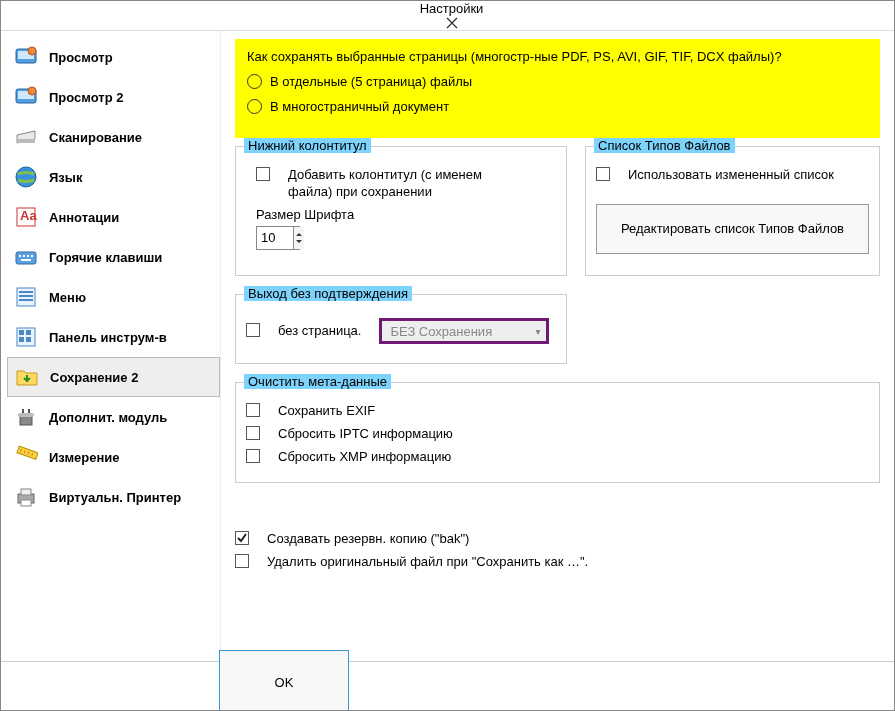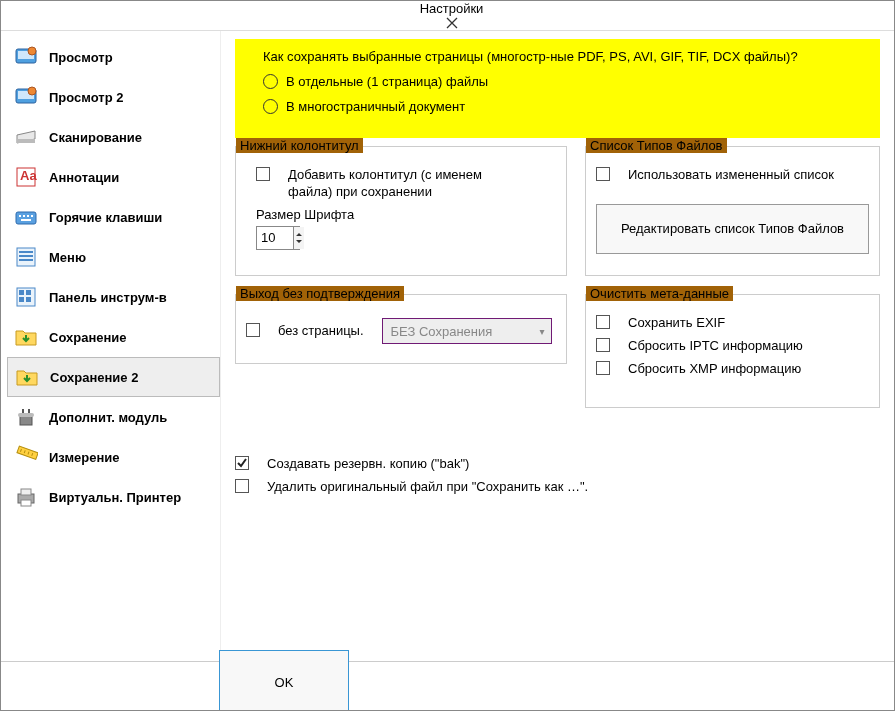--- a/index.html
+++ b/index.html
@@ -6,38 +6,38 @@
   body { margin: 0; background: #fff; width: 895px; height: 711px; border: 1px solid #888; overflow: hidden; }
   .titlebar { height: 30px; display: flex; align-items: center; padding: 0 0 0 8px; border-bottom: 1px solid #ddd; flex-direction: column; }
   .titlebar-title { flex: 1; }
   .close-btn { width: 45px; height: 30px; display: flex; align-items: center; justify-content: center; cursor: pointer; }
   .content { display: flex; height: 630px; }
   .sidebar { width: 220px; padding: 6px 0 6px 6px; border-right: 1px solid #eee; }
   .sidebar-item { display: flex; align-items: center; height: 40px; padding: 0 6px; gap: 10px; cursor: pointer; font-weight: bold; font-size: 14px; }
   .sidebar-item.selected { background: #eee; border: 1px solid #bbb; }
   .sidebar-icon { width: 26px; height: 26px; display: flex; align-items: center; justify-content: center; }
   .main { flex: 1; padding: 8px 14px 8px 14px; position: relative; }
-  .yellow-box { background: #ffff00; padding: 10px 12px 14px 28px; margin-bottom: 8px; }
+  .yellow-box { background: #ffff00; padding: 10px 12px 14px 12px; margin-bottom: 8px; }
   .yellow-box .q { margin-bottom: 10px; }
   .radio-row { display: flex; align-items: center; gap: 8px; margin: 10px 0; }
   .radio { width: 15px; height: 15px; border: 1.3px solid #333; border-radius: 50%; display: inline-flex; align-items: center; justify-content: center; }
   .radio.checked .dot { width: 7px; height: 7px; background: #000; border-radius: 50%; }
   .groups-row { display: flex; gap: 18px; margin-top: 4px; }
   .group { border: 1px solid #ccc; position: relative; padding: 14px 10px 10px 10px; }
-  .group-title { position: absolute; top: -9px; left: 0; background: #a16207; padding: 0 4px; }
+  .group-title { position: absolute; top: -9px; left: 8px; background: #7dd3fc; padding: 0 4px; }
   .checkbox { width: 14px; height: 14px; border: 1px solid #555; display: inline-flex; align-items: center; justify-content: center; vertical-align: middle; cursor: pointer; }
   .checkbox.checked svg { display: block; }
   .checkbox svg { display: none; }
   .cb-row { display: flex; align-items: flex-start; gap: 18px; margin: 6px 0; }
   .cb-row .lbl { line-height: 1.3; }
   .spinner { display: flex; align-items: stretch; width: 44px; height: 24px; border: 1px solid #888; }
   .spinner input { border: none; width: 36px; padding: 0 4px; outline: none; }
   .spinner-btn { width: 22px; border-left: 1px solid #888; display: flex; align-items: center; justify-content: center; cursor: pointer; background: #f4f4f4; }
   .btn { border: 1px solid #999; background: #f8f8f8; padding: 24px 14px; cursor: pointer; min-height: 26px; display: inline-flex; align-items: center; justify-content: center; }
-  .combo { border: 1px solid #701a75; background: #eee; color: #888; height: 26px; display: flex; align-items: center; padding: 0 6px 0 8px; gap: 8px; width: 170px; justify-content: space-between; }
+  .combo { border: 3px solid #701a75; background: #eee; color: #888; height: 26px; display: flex; align-items: center; padding: 0 6px 0 8px; gap: 8px; width: 170px; justify-content: space-between; }
   .combo .arr { font-size: 10px; color: #888; }
   .footer { height: 42px; border-top: 1px solid #ccc; display: flex; align-items: center; padding: 0 0 0 218px; gap: 72px; }
   .footer .btn { width: 130px; justify-content: center; }
   .btn.default { border: 1.5px solid #3996d4; }
 </style>
 </head>
 <body>
 
 <div class="titlebar">
   <span class="titlebar-title">Настройки</span>
@@ -75,20 +75,29 @@
           <svg width="24" height="24" viewBox="0 0 24 24">
             <path d="M3 10 L21 6 L21 14 L3 18 Z" fill="#e8e8e8" stroke="#888"></path>
             <rect x="3" y="14" width="18" height="4" fill="#bbb"></rect>
           </svg>
         </span>
       <span>Сканирование</span>
     </div>
     <div class="sidebar-item">
       <span class="sidebar-icon">
           <svg width="24" height="24" viewBox="0 0 24 24">
+            <circle cx="12" cy="12" r="10" fill="#3a90dd" stroke="#16629c"></circle>
+            <path d="M4 9 Q12 6 20 9 M4 15 Q12 18 20 15" stroke="#7fc14a" stroke-width="3" fill="none"></path>
+          </svg>
+        </span>
+      <span>Язык</span>
+    </div>
+    <div class="sidebar-item">
+      <span class="sidebar-icon">
+          <svg width="24" height="24" viewBox="0 0 24 24">
             <rect x="3" y="3" width="18" height="18" fill="#fff" stroke="#c33"></rect>
             <text x="6" y="15" font-size="10" fill="#c33" font-weight="bold">Aa</text>
           </svg>
         </span>
       <span>Аннотации</span>
     </div>
     <div class="sidebar-item">
       <span class="sidebar-icon">
           <svg width="24" height="24" viewBox="0 0 24 24">
             <rect x="2" y="7" width="20" height="12" rx="2" fill="#5aa0e0" stroke="#2d6aad"></rect>
@@ -117,29 +126,20 @@
           <svg width="24" height="24" viewBox="0 0 24 24">
             <rect x="3" y="3" width="18" height="18" fill="#eaf3fb" stroke="#4a88c8"></rect>
             <rect x="5" y="5" width="5" height="5" fill="#4a88c8"></rect>
             <rect x="12" y="5" width="5" height="5" fill="#4a88c8"></rect>
             <rect x="5" y="12" width="5" height="5" fill="#4a88c8"></rect>
             <rect x="12" y="12" width="5" height="5" fill="#4a88c8"></rect>
           </svg>
         </span>
       <span>Панель инструм-в</span>
     </div>
-    <div class="sidebar-item">
-      <span class="sidebar-icon">
-          <svg width="24" height="24" viewBox="0 0 24 24">
-            <path d="M2 6 L9 6 L11 8 L22 8 L22 20 L2 20 Z" fill="#ffd860" stroke="#c79a20"></path>
-            <path d="M12 10 L12 16 M9 13 L12 16 L15 13" stroke="#2a8f2a" stroke-width="2" fill="none"></path>
-          </svg>
-        </span>
-      <span>Сохранение</span>
-    </div>
     <div class="sidebar-item selected">
       <span class="sidebar-icon">
           <svg width="24" height="24" viewBox="0 0 24 24">
             <path d="M2 6 L9 6 L11 8 L22 8 L22 20 L2 20 Z" fill="#ffd860" stroke="#c79a20"></path>
             <path d="M12 10 L12 16 M9 13 L12 16 L15 13" stroke="#2a8f2a" stroke-width="2" fill="none"></path>
           </svg>
         </span>
       <span>Сохранение 2</span>
     </div>
     <div class="sidebar-item">
@@ -174,21 +174,21 @@
   </div>
 
   <div class="main">
 
     <div class="yellow-box">
       <div class="q">Как сохранять выбранные страницы (многостр-ные PDF, PS, AVI, GIF, TIF, DCX файлы)?</div>
       <div class="radio-row">
         <span class="radio">
             <span class="dot"></span>
           </span>
-        <span>В отдельные (1 страница) файлы</span>
+        <span>В отдельные (5 страница) файлы</span>
       </div>
       <div class="radio-row">
         <span class="radio">
             <span class="dot"></span>
           </span>
         <span>В многостраничный документ</span>
       </div>
     </div>
 
     <div class="groups-row">
@@ -214,26 +214,26 @@
         <div class="cb-row">
           <span class="checkbox"></span>
           <span class="lbl">Использовать измененный список</span>
         </div>
         <div class="btn" style="width:100%; margin-top:14px; height:32px;">
           <span>Редактировать список Типов Файлов</span>
         </div>
       </div>
     </div>
 
-    <div class="groups-row" style="margin-top:18px;">
+    <div class="groups-row" style="margin-top:18px;flex-direction:column;">
       <div class="group" style="width:332px; height:70px; display:flex; align-items:center; gap:18px;">
         <span class="group-title">Выход без подтверждения</span>
         <div class="cb-row" style="margin:0;">
           <span class="checkbox"></span>
-          <span class="lbl">без страницы.</span>
+          <span class="lbl">без страница.</span>
         </div>
         <div class="combo">
           <span>БЕЗ Сохранения</span>
           <span class="arr">▾</span>
         </div>
       </div>
 
       <div class="group" style="flex:1; height:114px;">
         <span class="group-title">Очистить мета-данные</span>
         <div class="cb-row">

